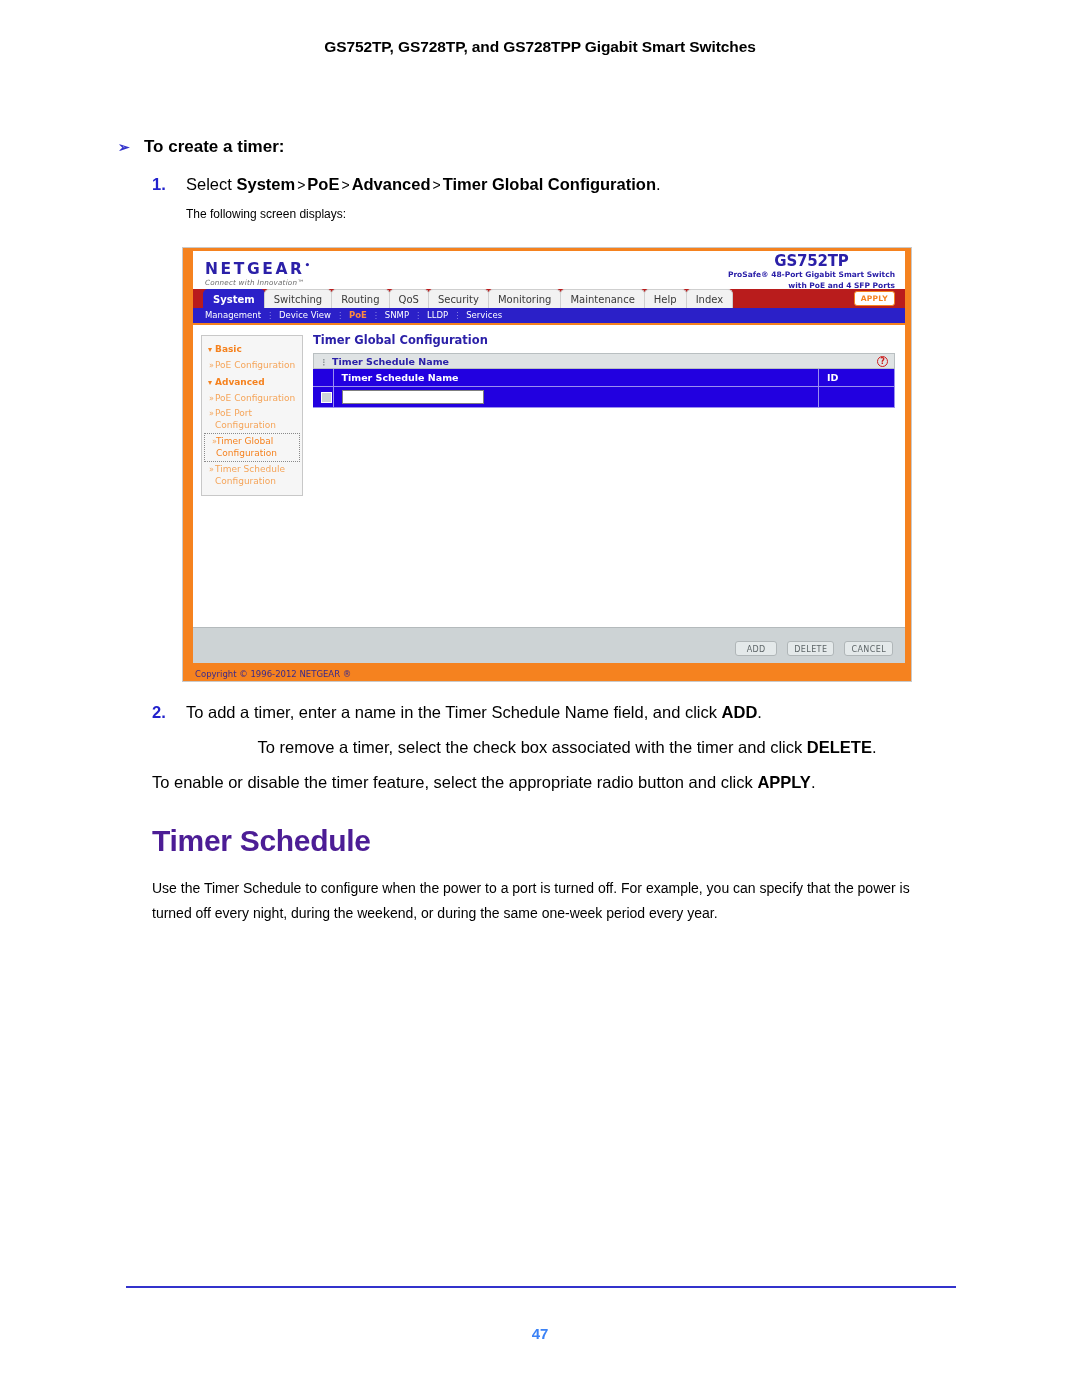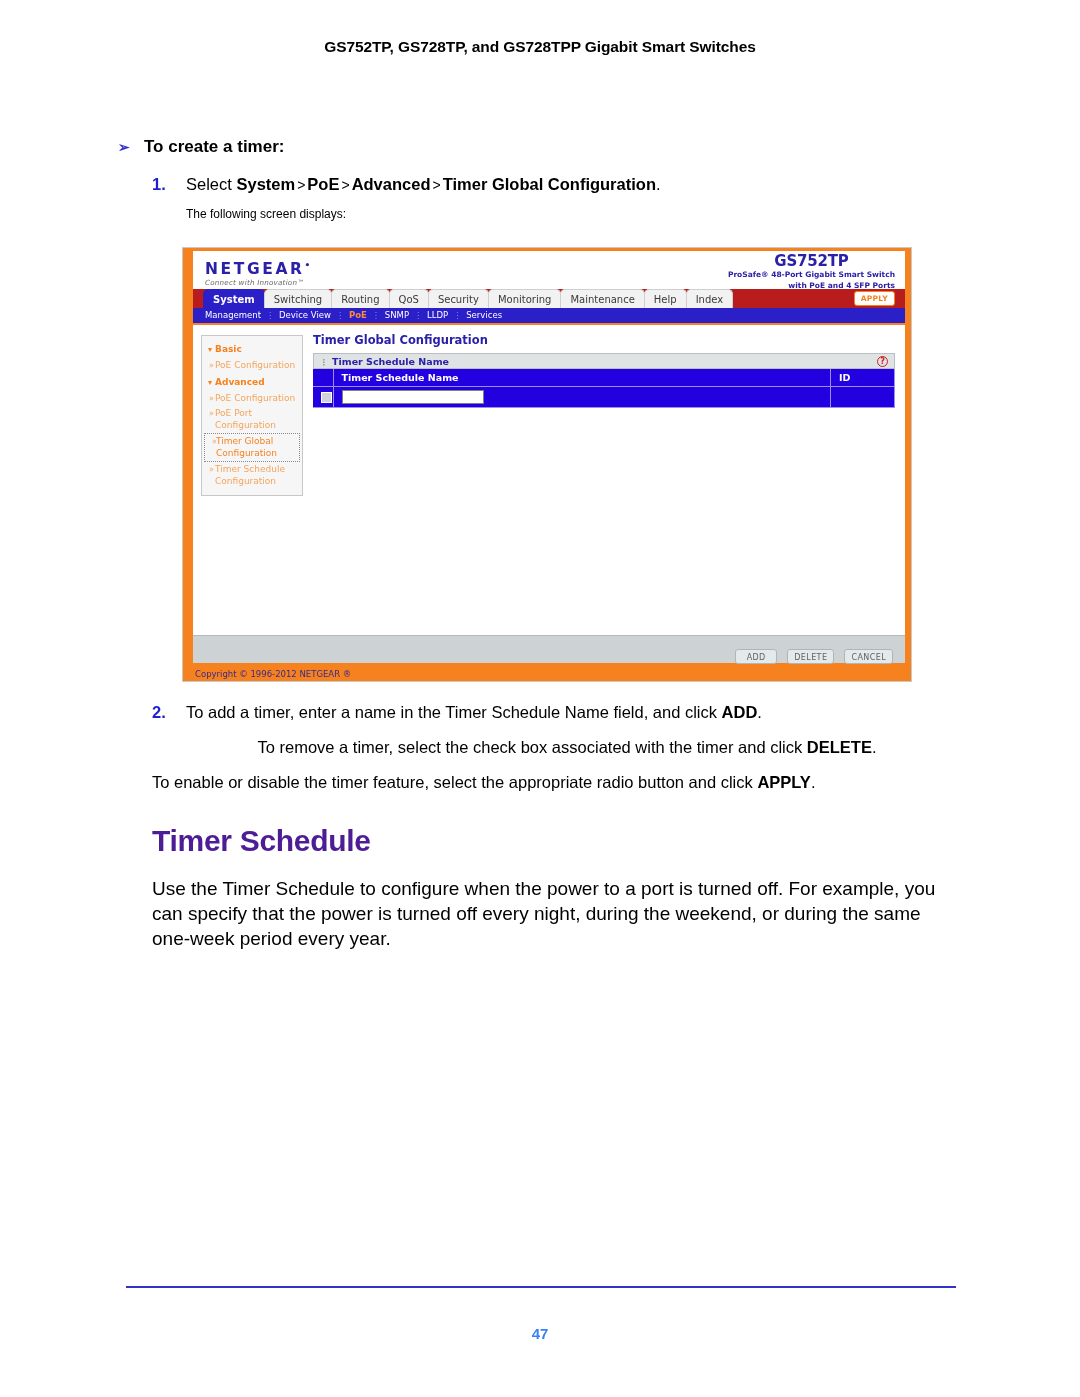--- a/index.html
+++ b/index.html
@@ -79,21 +79,21 @@
     font-size: 30px;
     font-weight: bold;
     letter-spacing: -0.3px;
     color: #4c1d95;
   }
   .body-para {
     position: absolute;
     top: 876px;
     left: 152px;
     width: 800px;
-    font-size: 19px;
+    font-size: 14px;
     line-height: 25px;
     color: #000;
   }
 
   
   .footer-rule {
     position: absolute;
     top: 1286px;
     left: 126px;
     width: 830px;
@@ -344,21 +344,21 @@
     font-weight: bold;
     text-align: left;
     padding: 3px 0 3px 8px;
     border-right: 1px solid #9a8ff0;
     border-bottom: 1px solid #9a8ff0;
     height: 15px;
     box-sizing: border-box;
   }
   table.tbl td { font-weight: normal; }
   th.col-check, td.col-check { width: 20px; padding-left: 4px; }
-  th.col-id, td.col-id { width: 64px; margin-top: 44px; }
+  th.col-id, td.col-id { width: 76px; margin-top: 44px; }
   .row-check {
     width: 9px;
     height: 9px;
     background: #cdd3d8;
     border: 1px solid #ffffff;
     display: inline-block;
     vertical-align: middle;
   }
   .name-input {
     width: 86%;
@@ -369,21 +369,21 @@
     display: inline-block;
     vertical-align: middle;
   }
 
   
   .action-bar {
     position: absolute;
     left: 0;
     right: 0;
     bottom: 0;
-    height: 28px;
+    height: 36px;
     background: #cdd3d5;
     border-top: 1px solid #b4babc;
     text-align: right;
     padding: 9px 12px 0 0;
     box-sizing: border-box;
   }
   .action-btn {
     display: inline-block;
     min-width: 42px;
     height: 15px;

